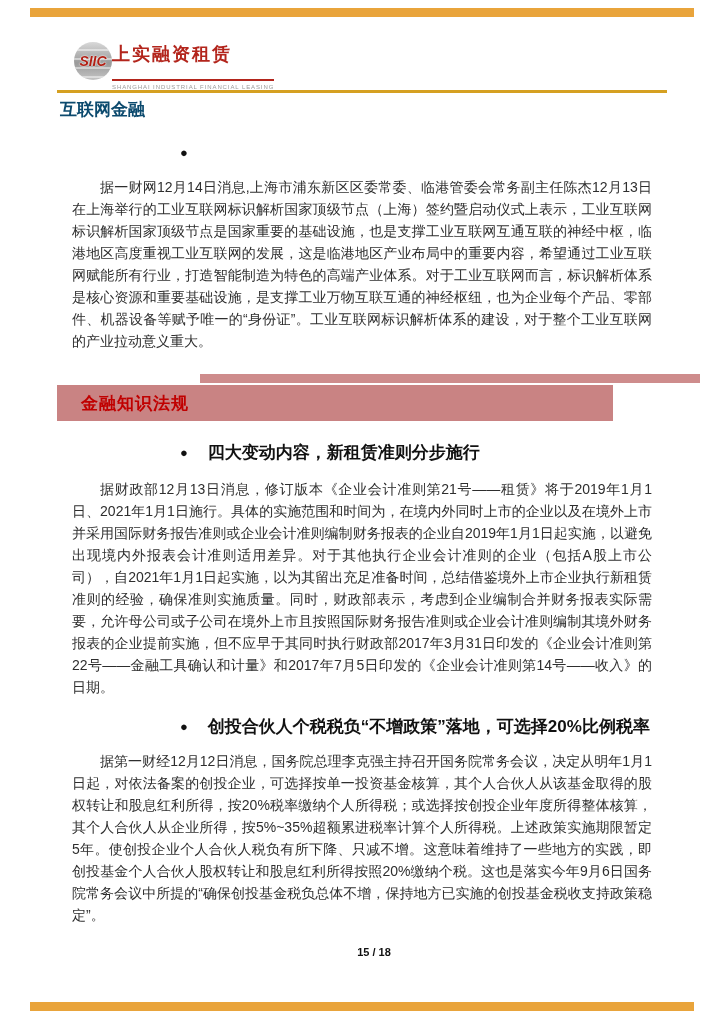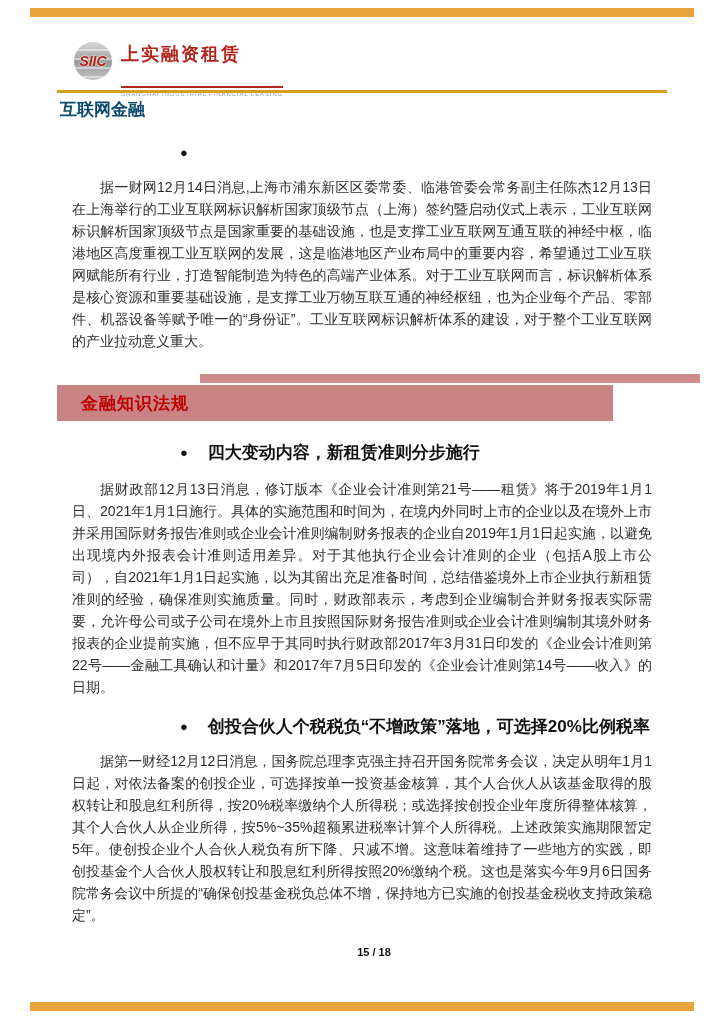--- a/index.html
+++ b/index.html
@@ -7,39 +7,39 @@
     position:relative; width:724px; height:1023px; margin:0 auto;
     background:#ffffff; overflow:hidden;
     font-family:"Liberation Sans", sans-serif; color:#2e2e2e;
   }
   
   .bar { position:absolute; left:30px; width:664px; height:9px; background:#E9A43B; }
   .bar.top { top:8px; }
   .bar.bottom { top:1002px; }
 
   
-  .header { position:absolute; top:42px; left:74px; display:flex; align-items:flex-start; gap:9px; }
+  .header { position:absolute; top:42px; left:74px; display:flex; align-items:flex-start; gap:0; }
   .globe {
     width:38px; height:38px; border-radius:50%; position:relative;
     background:linear-gradient(180deg,#d9d9d9 0%,#9a9a9a 55%,#c4c4c4 100%);
     display:flex; align-items:center; justify-content:center; flex:0 0 auto;
   }
   .globe::after {
     content:""; position:absolute; inset:0; border-radius:50%;
     background:repeating-linear-gradient(180deg, transparent 0 7px, rgba(255,255,255,.85) 7px 9px);
     opacity:.55;
   }
   .globe .siic {
     position:relative; z-index:2; font-style:italic; font-weight:bold;
     font-size:14px; color:#B01F14; text-shadow:0 0 2px #ffffff, 0 0 1px #ffffff;
   }
   .brand-col { display:flex; flex-direction:column; }
   .brand {
     font-size:18px; font-weight:bold; color:#B3251C; letter-spacing:2px;
-    padding-bottom:20px; border-bottom:2px solid #B3251C; display:inline-block;
+    padding-bottom:13px; border-bottom:2px solid #B3251C; display:inline-block;
   }
   .brand-sub { font-size:6px; color:#999999; letter-spacing:0.9px; margin-top:3px; white-space:nowrap; }
 
   .gold-rule { position:absolute; top:90px; left:57px; width:610px; height:3px; background:#D5A021; }
 
   .section-title { position:absolute; top:98px; left:60px; font-size:17px; font-weight:bold; color:#0c4a6e; }
 
   .content { position:absolute; top:136px; left:60px; width:604px; }
 
   .article-head {

